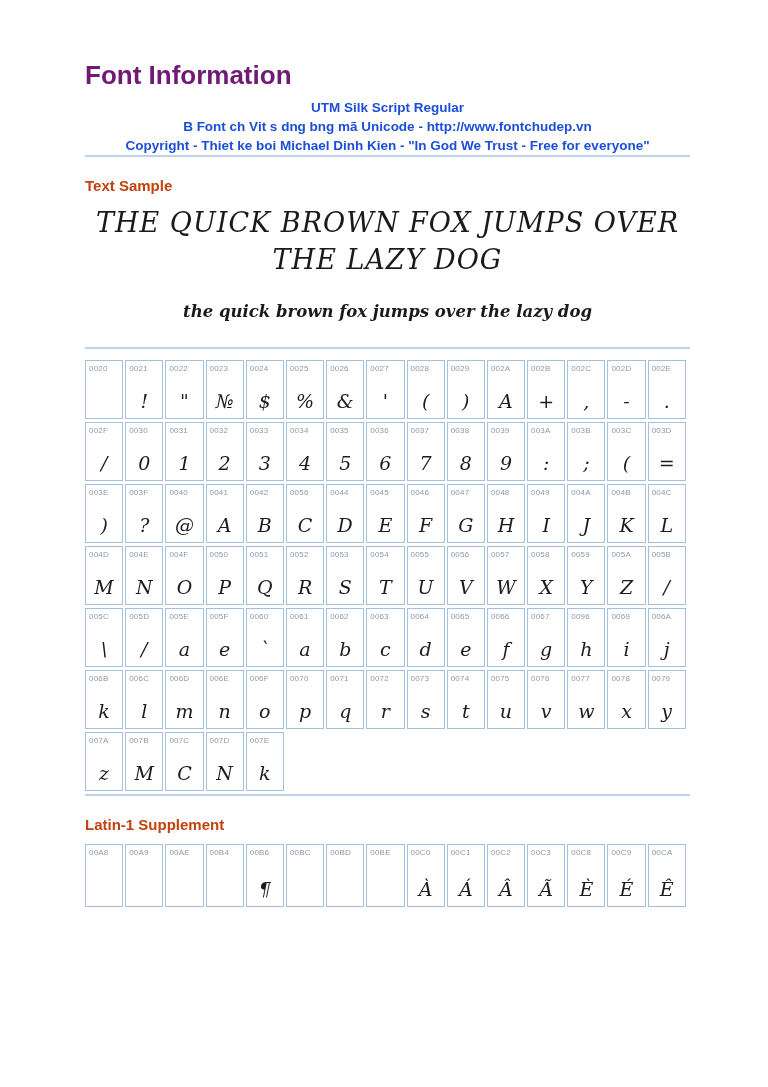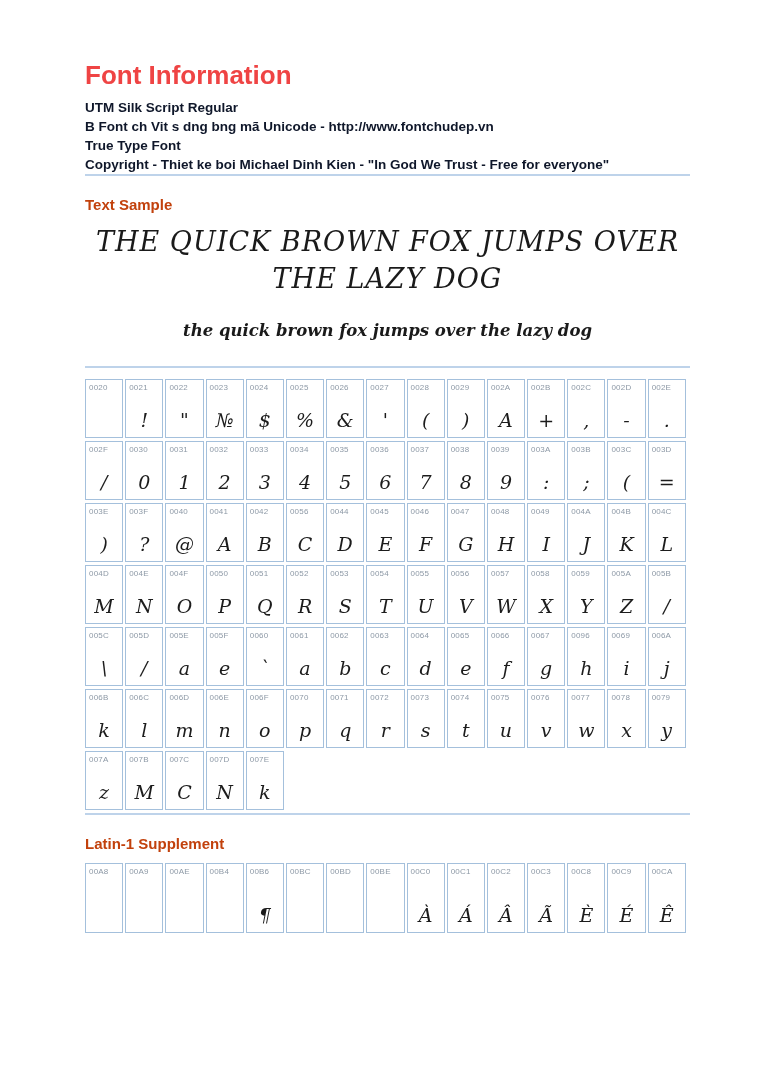--- a/index.html
+++ b/index.html
@@ -8,32 +8,33 @@
     width: 768px;
     min-height: 1087px;
     font-family: "Liberation Sans", sans-serif;
     color: #111111;
     position: relative;
   }
   .page {
     padding: 60px 78px 40px 85px;
   }
   h1.page-title {
-    color: #ef4444;
+    color: #701a75;
     font-size: 26px;
     font-weight: bold;
     letter-spacing: 0;
     margin-bottom: 7px;
   }
   .info p {
     font-size: 13.5px;
     font-weight: bold;
     line-height: 19px;
-    color: #0f172a;
+    color: #1d4ed8;
     white-space: nowrap;
+    text-align: center;
   }
   hr.divider {
     border: none;
     border-top: 2px solid #bed3ea;
     margin: 0;
   }
   .divider-1 { margin-top: 16px; }
   .divider-2 { margin-top: 27px; }
   .divider-3 { margin-top: 14px; }
   h2.section-heading {
@@ -69,21 +70,21 @@
     margin-bottom: 3px;
   }
   .cell {
     width: 38.2px;
     height: 59px;
     border: 1px solid #a4c0dc;
     position: relative;
     background: #ffffff;
     flex: 0 0 auto;
   }
-  .glyph-grid-tall .cell { height: 70px; }
+  .glyph-grid-tall .cell { height: 63px; }
   .cell .code {
     position: absolute;
     top: 3px;
     left: 3px;
     font-size: 8px;
     color: #8d99a6;
     letter-spacing: 0.2px;
   }
   .cell .glyph {
     position: absolute;
@@ -101,21 +102,20 @@
 </head>
 <body>
 
 <div class="page">
 
   <h1 class="page-title">Font Information</h1>
 
   <div class="info">
     <p>UTM Silk Script Regular</p>
     <p>B Font ch Vit s dng bng mã Unicode - http://www.fontchudep.vn</p>
-    <p>True Type Font</p>
     <p>Copyright - Thiet ke boi Michael Dinh Kien - "In God We Trust - Free for everyone"</p>
   </div>
 
   <hr class="divider divider-1">
 
   <h2 class="section-heading">Text Sample</h2>
 
   <div class="sample-upper">THE QUICK BROWN FOX JUMPS OVER THE LAZY DOG</div>
   <div class="sample-lower">the quick brown fox jumps over the lazy dog</div>
 

